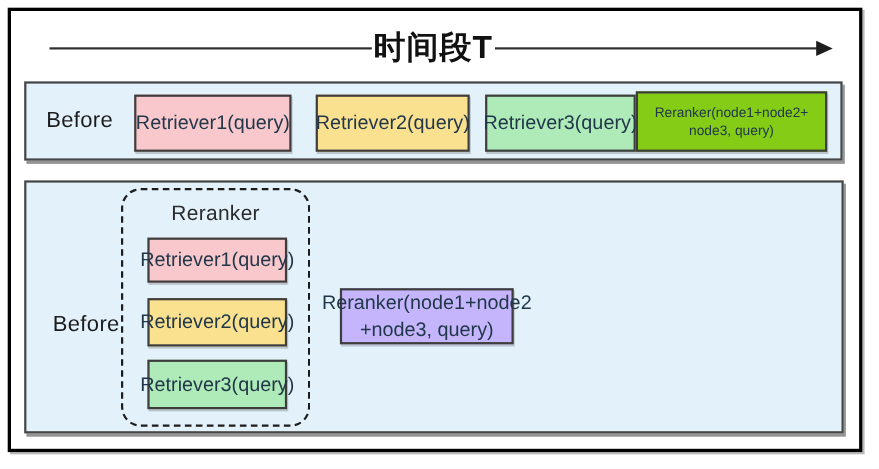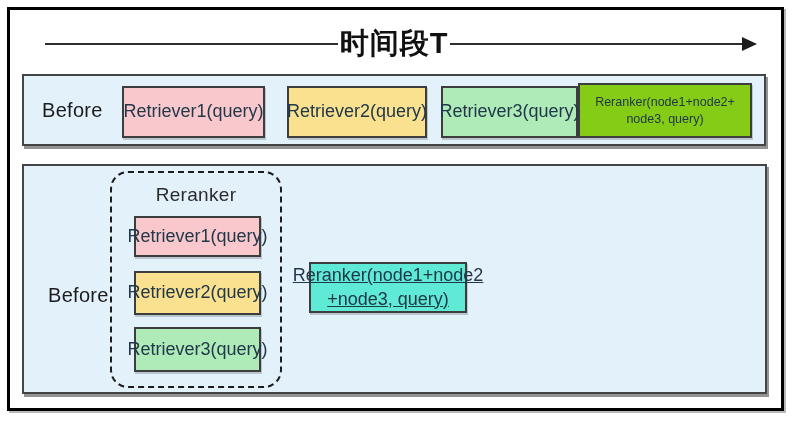--- a/index.html
+++ b/index.html
@@ -91,18 +91,18 @@
     <div class="section section-after">
       <div class="row-label lbl-after">Before</div>
 
       <div class="parallel-box">
         <div class="parallel-title">Reranker</div>
         <div class="node p-pink" style="background-color: rgb(249, 200, 204);">Retriever1(query)</div>
         <div class="node p-yellow" style="background-color: rgb(249, 225, 143);">Retriever2(query)</div>
         <div class="node p-green" style="background-color: rgb(174, 235, 184);">Retriever3(query)</div>
       </div>
 
-      <div class="node a-blue" style="background-color: #5eead4; text-decoration: underline;">Reranker(node1+node2
+      <div class="node a-blue" style="background-color: #c4b5fd;">Reranker(node1+node2
 +node3, query)</div>
     </div>
 
   </div>
 </div>
 
 </body></html>

